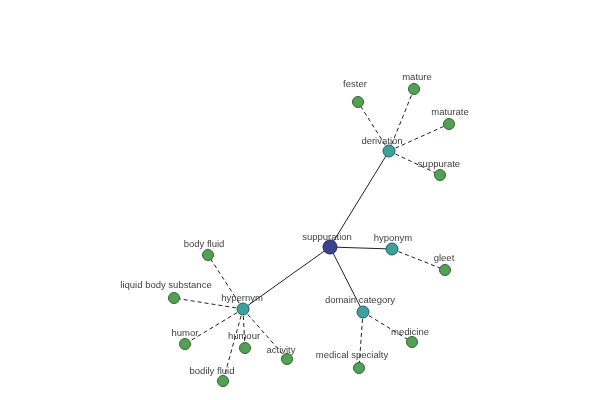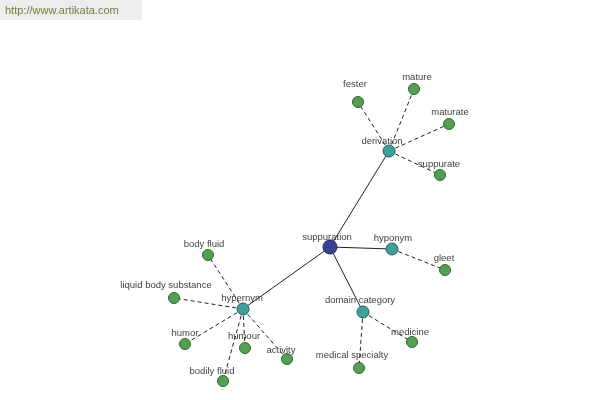--- a/index.html
+++ b/index.html
@@ -40,23 +40,20 @@
   }
   svg.graph text {
     font-family: "Liberation Sans", sans-serif;
     font-size: 9.5px;
   }
 </style>
 </head>
 <body>
 
 <div class="stage">
-  <div class="url-banner">
-    <span>http://www.artikata.com</span>
-  </div>
   <svg class="graph" width="600" height="400" viewBox="0 0 600 400">
       <line x1="330" y1="247" x2="389" y2="151" stroke="#222222" stroke-width="1"></line>
       <line x1="330" y1="247" x2="392" y2="249" stroke="#222222" stroke-width="1"></line>
       <line x1="330" y1="247" x2="243" y2="309" stroke="#222222" stroke-width="1"></line>
       <line x1="330" y1="247" x2="363" y2="312" stroke="#222222" stroke-width="1"></line>
       <line x1="389" y1="151" x2="358" y2="102" stroke="#222222" stroke-width="1" stroke-dasharray="4 3"></line>
       <line x1="389" y1="151" x2="414" y2="89" stroke="#222222" stroke-width="1" stroke-dasharray="4 3"></line>
       <line x1="389" y1="151" x2="449" y2="124" stroke="#222222" stroke-width="1" stroke-dasharray="4 3"></line>
       <line x1="389" y1="151" x2="440" y2="175" stroke="#222222" stroke-width="1" stroke-dasharray="4 3"></line>
       <line x1="392" y1="249" x2="445" y2="270" stroke="#222222" stroke-width="1" stroke-dasharray="4 3"></line>

